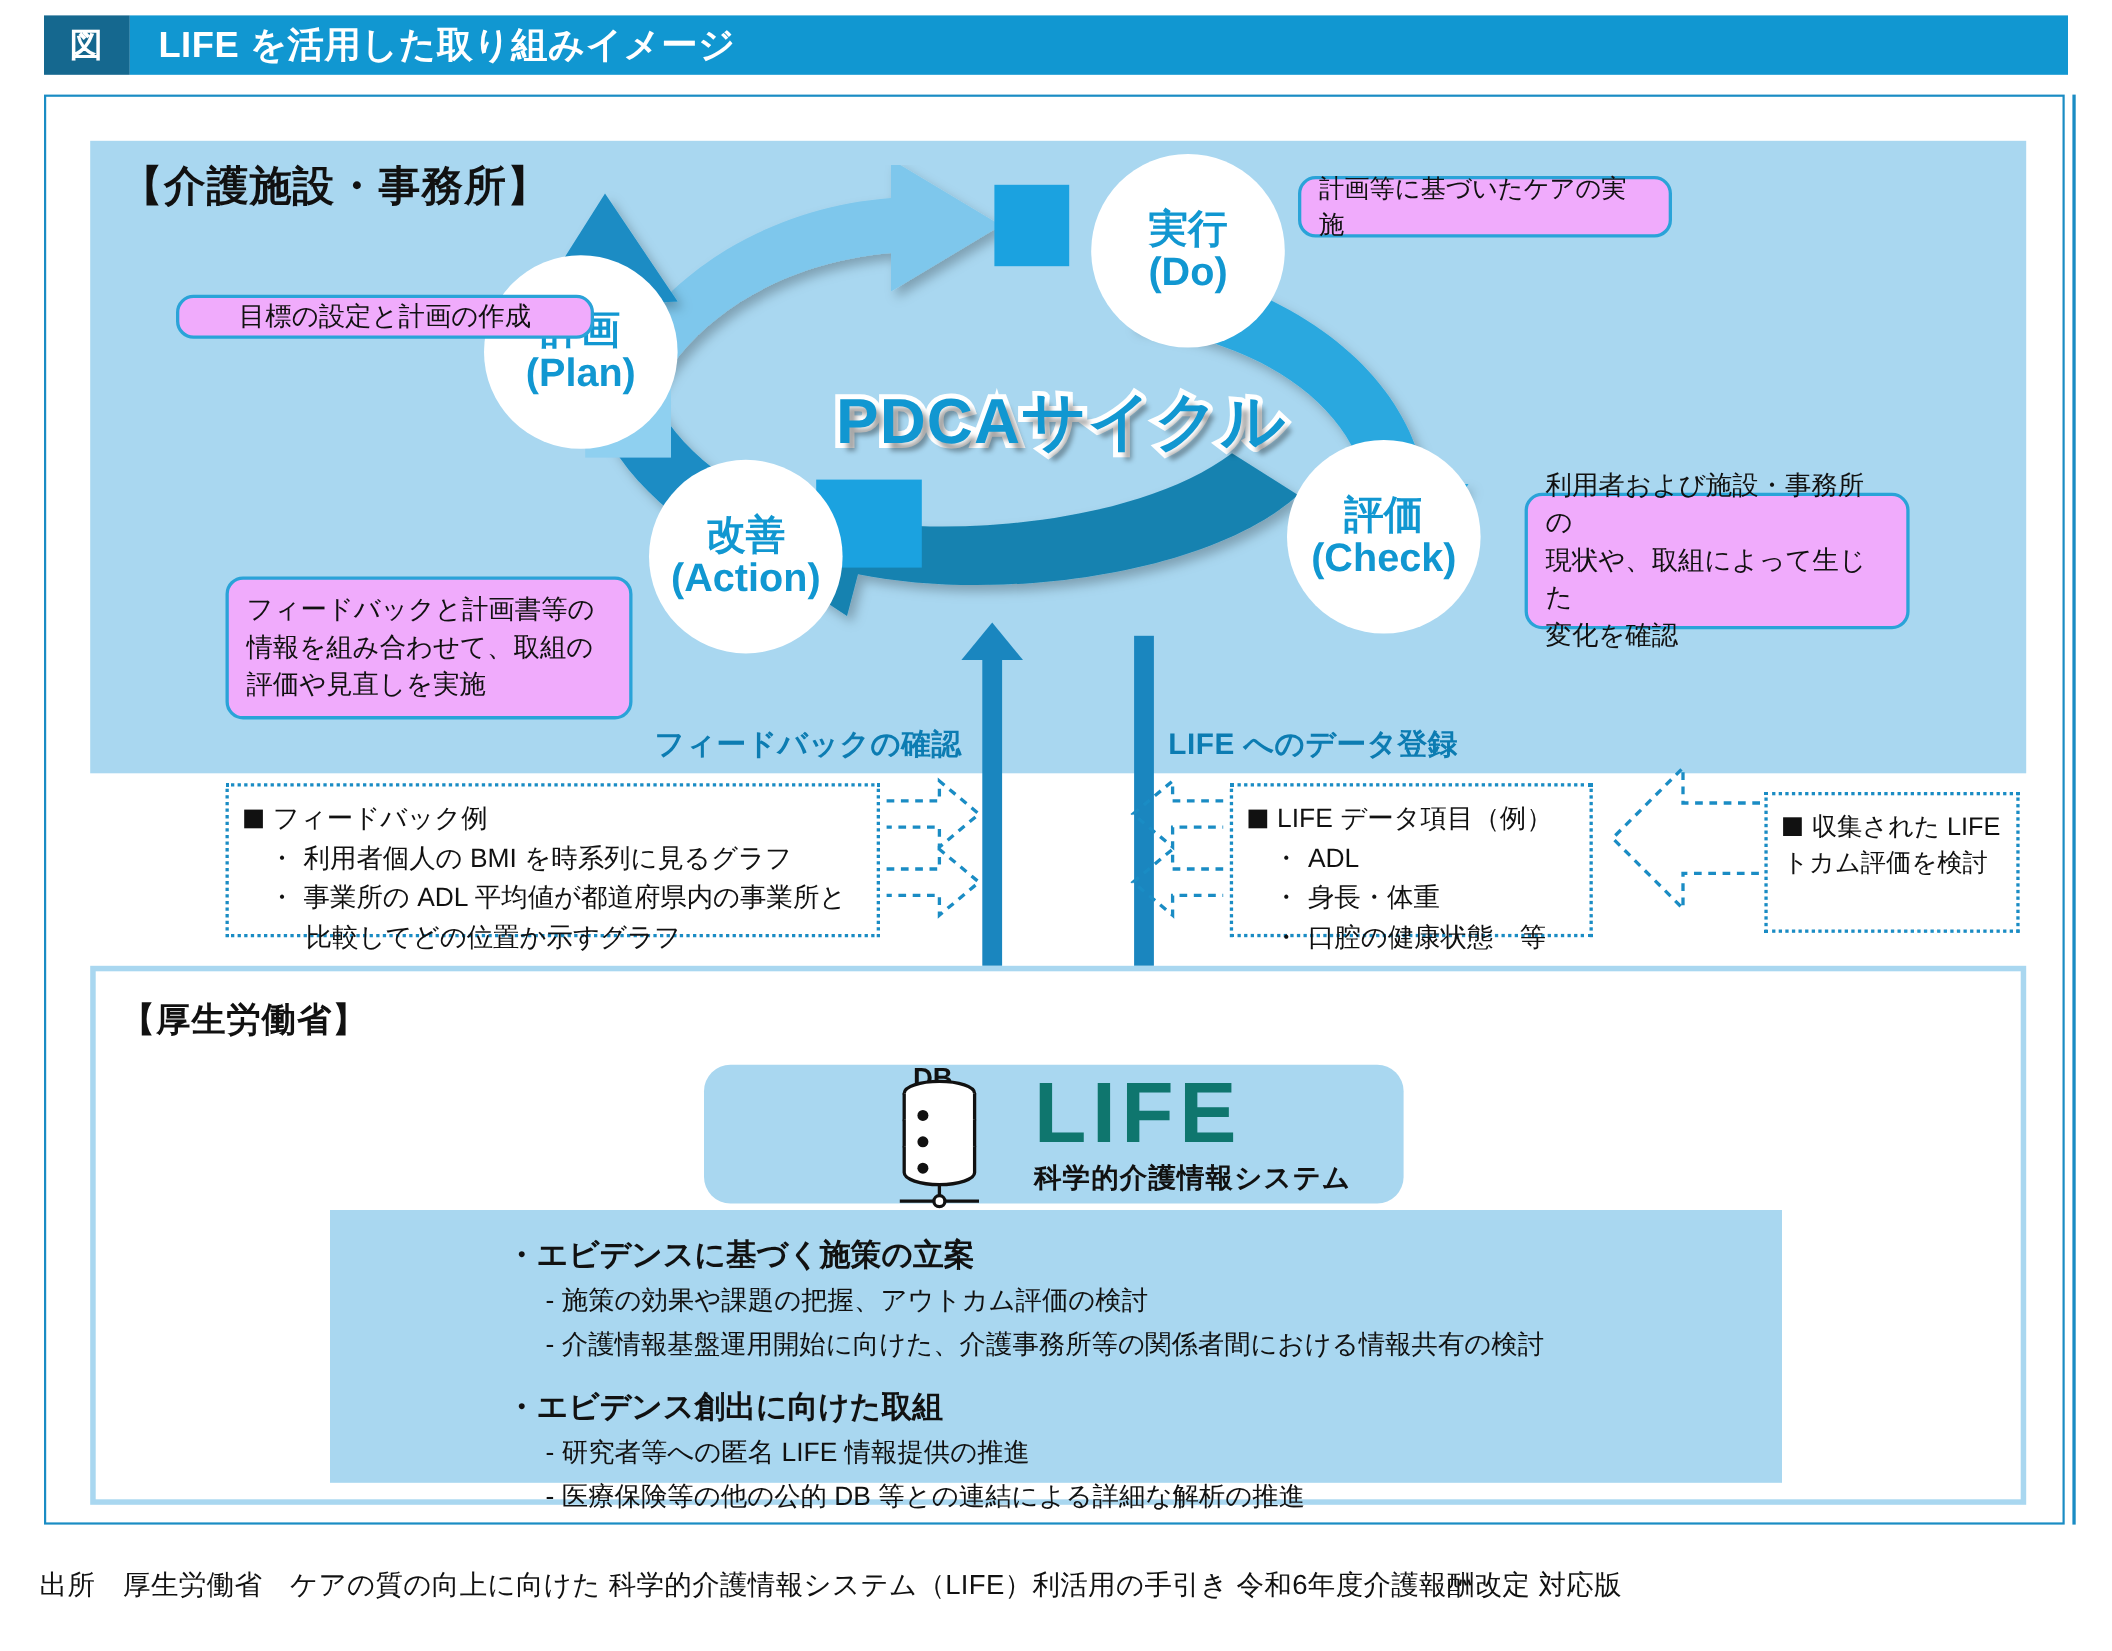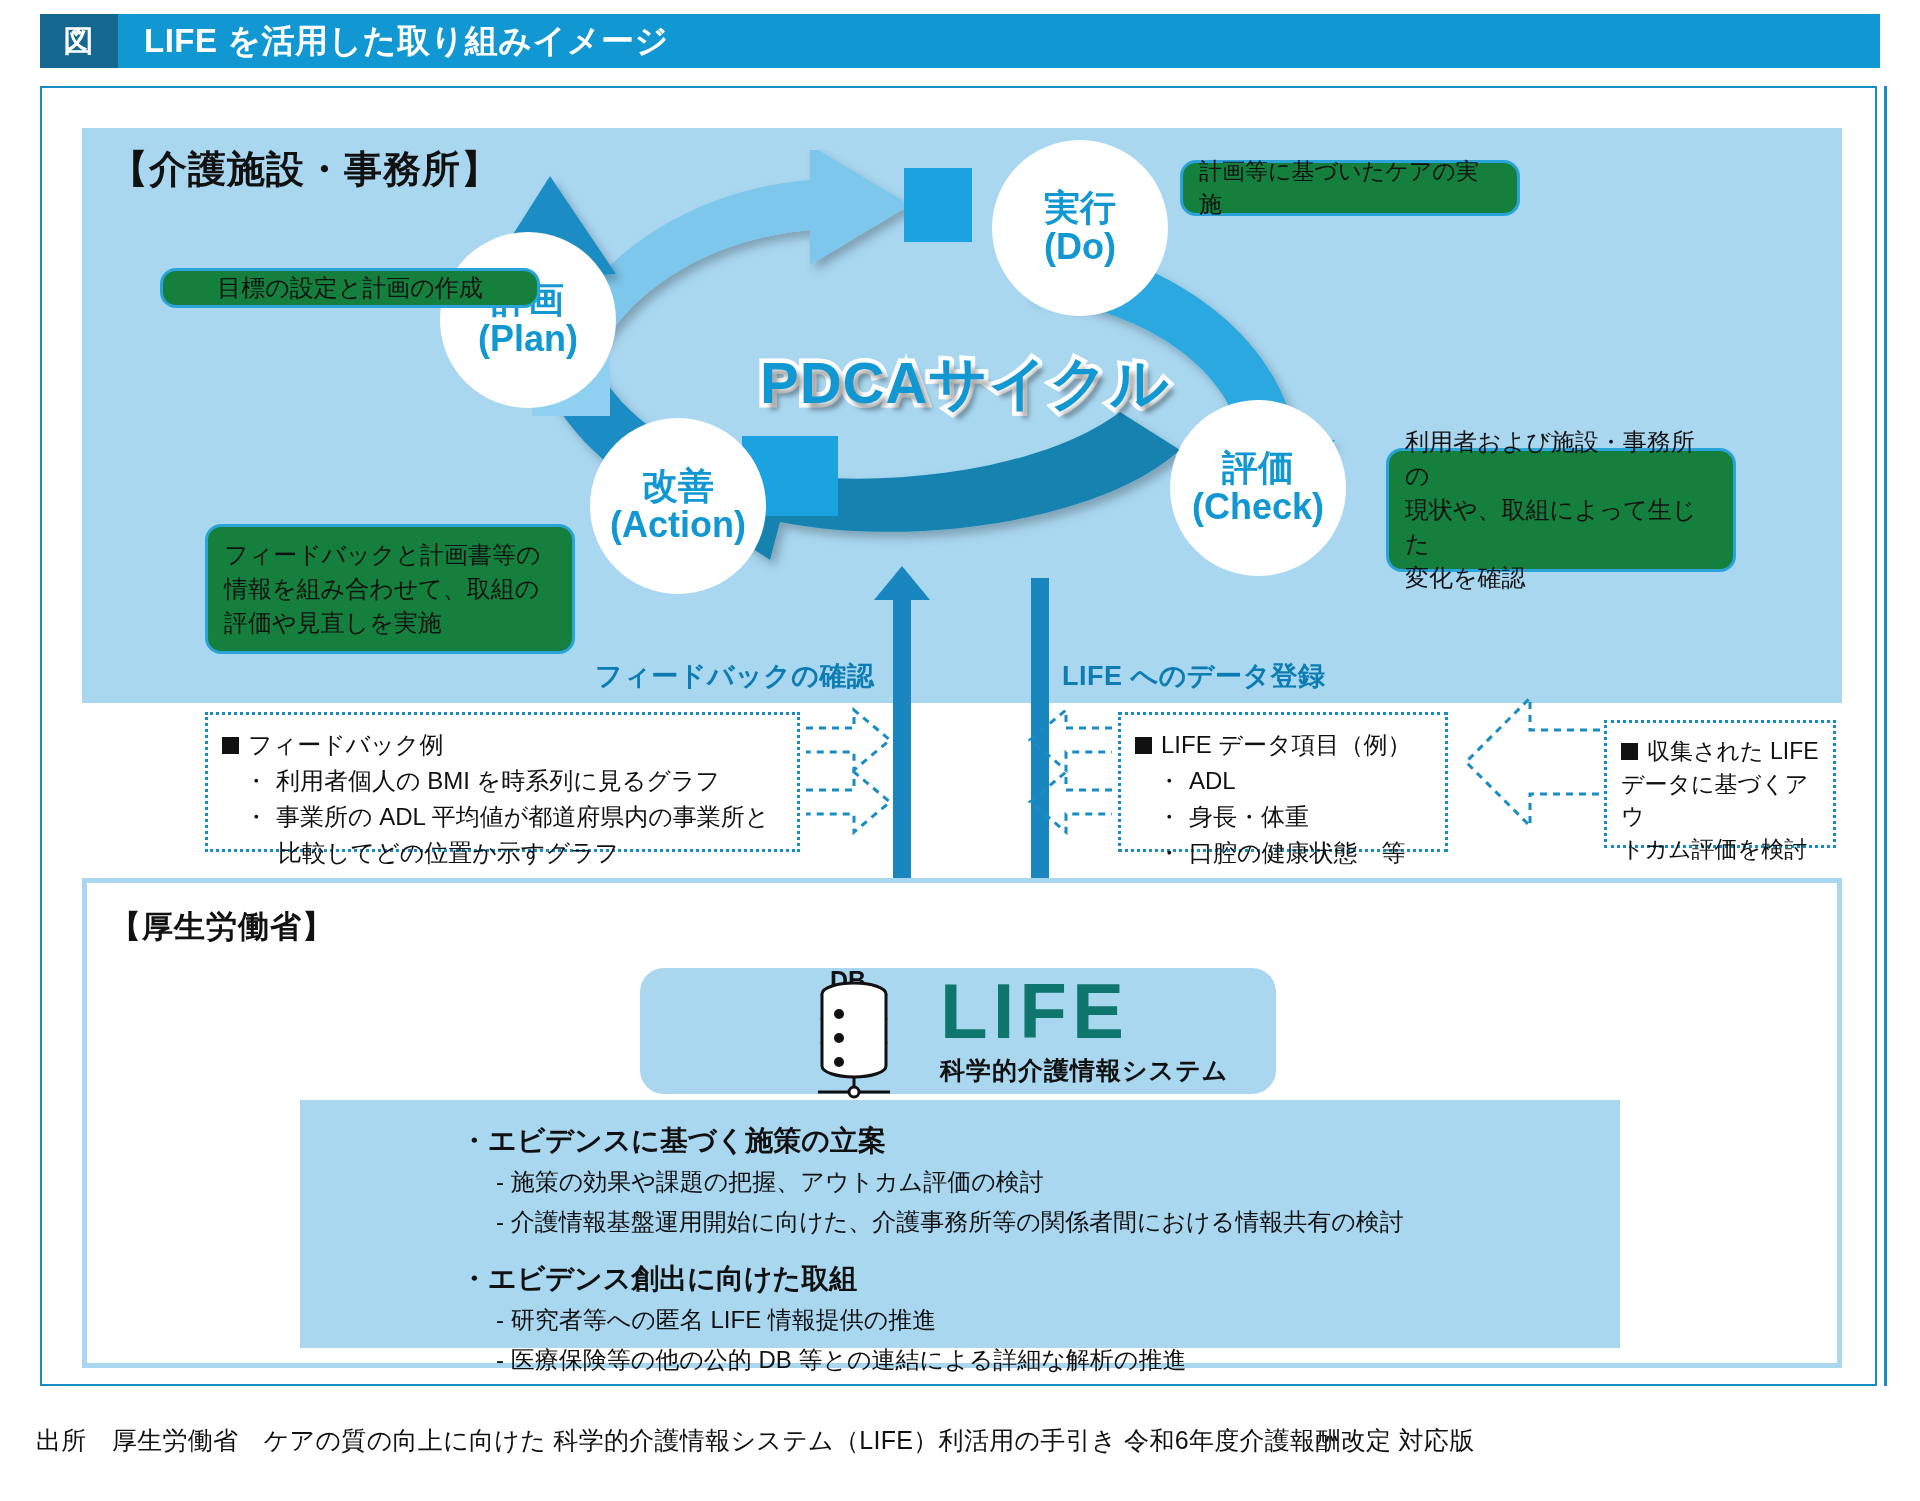--- a/index.html
+++ b/index.html
@@ -35,21 +35,21 @@
     box-shadow:0 0 0 0 rgba(0,0,0,0);}
   .node span{display:block;text-align:center;}
   .node .ja{font-size:36px;}
   .node .en{font-size:36px;}
   .node-plan{left:-40px;top:82px;width:176px;height:176px;}
   .node-do{left:512px;top:-10px;width:176px;height:176px;}
   .node-check{left:690px;top:250px;width:176px;height:176px;}
   .node-action{left:110px;top:268px;width:176px;height:176px;}
 
   
-  .callout{position:absolute;background:#15803d;border:3px solid #2aa3d8;border-radius:16px;
+  .callout{position:absolute;background:#f0abfc;border:3px solid #2aa3d8;border-radius:16px;
     padding:10px 16px;font-size:24px;line-height:1.42;color:#111;box-sizing:border-box;}
 
   .co-plan{left:160px;top:268px;width:380px;height:40px;display:flex;align-items:center;justify-content:center;}
   .co-do{left:1180px;top:160px;width:340px;height:56px;display:flex;align-items:center;justify-content:center;font-size:23px;}
   .co-check{left:1386px;top:448px;width:350px;height:124px;display:flex;align-items:center;}
   .co-action{left:205px;top:524px;width:370px;height:130px;display:flex;align-items:center;}
 
   
   .blue-label{position:absolute;color:#0c7cb2;font-weight:bold;font-size:27px;letter-spacing:.5px;white-space:nowrap;}
   .lbl-fb-confirm{left:595px;top:658px;}
@@ -216,21 +216,20 @@
   </div>
   <div class="li">
     <span class="bull">・</span><span>口腔の健康状態　等</span>
   </div>
 </div>
 
 <div class="dotted dot-outcome">
   <div>
     <span class="sq"></span><span>収集された LIFE</span>
   </div>
-  <div>データに基づくアウ</div>
   <div>トカム評価を検討</div>
 </div>
 
 <svg style="position:absolute;left:0;top:640;width:1920px;height:260px;top:640px;pointer-events:none;" viewBox="0 0 1920 260">
 
   <polyline points="806,88 854,88 854,70 890,100 854,130 854,112 806,112" fill="none" stroke="#1a8cc4" stroke-width="3" stroke-dasharray="7 6"></polyline>
   <polyline points="806,150 854,150 854,132 890,162 854,192 854,174 806,174" fill="none" stroke="#1a8cc4" stroke-width="3" stroke-dasharray="7 6"></polyline>
 
   <polyline points="1112,88 1066,88 1066,70 1030,100 1066,130 1066,112 1112,112" fill="none" stroke="#1a8cc4" stroke-width="3" stroke-dasharray="7 6"></polyline>
   <polyline points="1112,150 1066,150 1066,132 1030,162 1066,192 1066,174 1112,174" fill="none" stroke="#1a8cc4" stroke-width="3" stroke-dasharray="7 6"></polyline>

